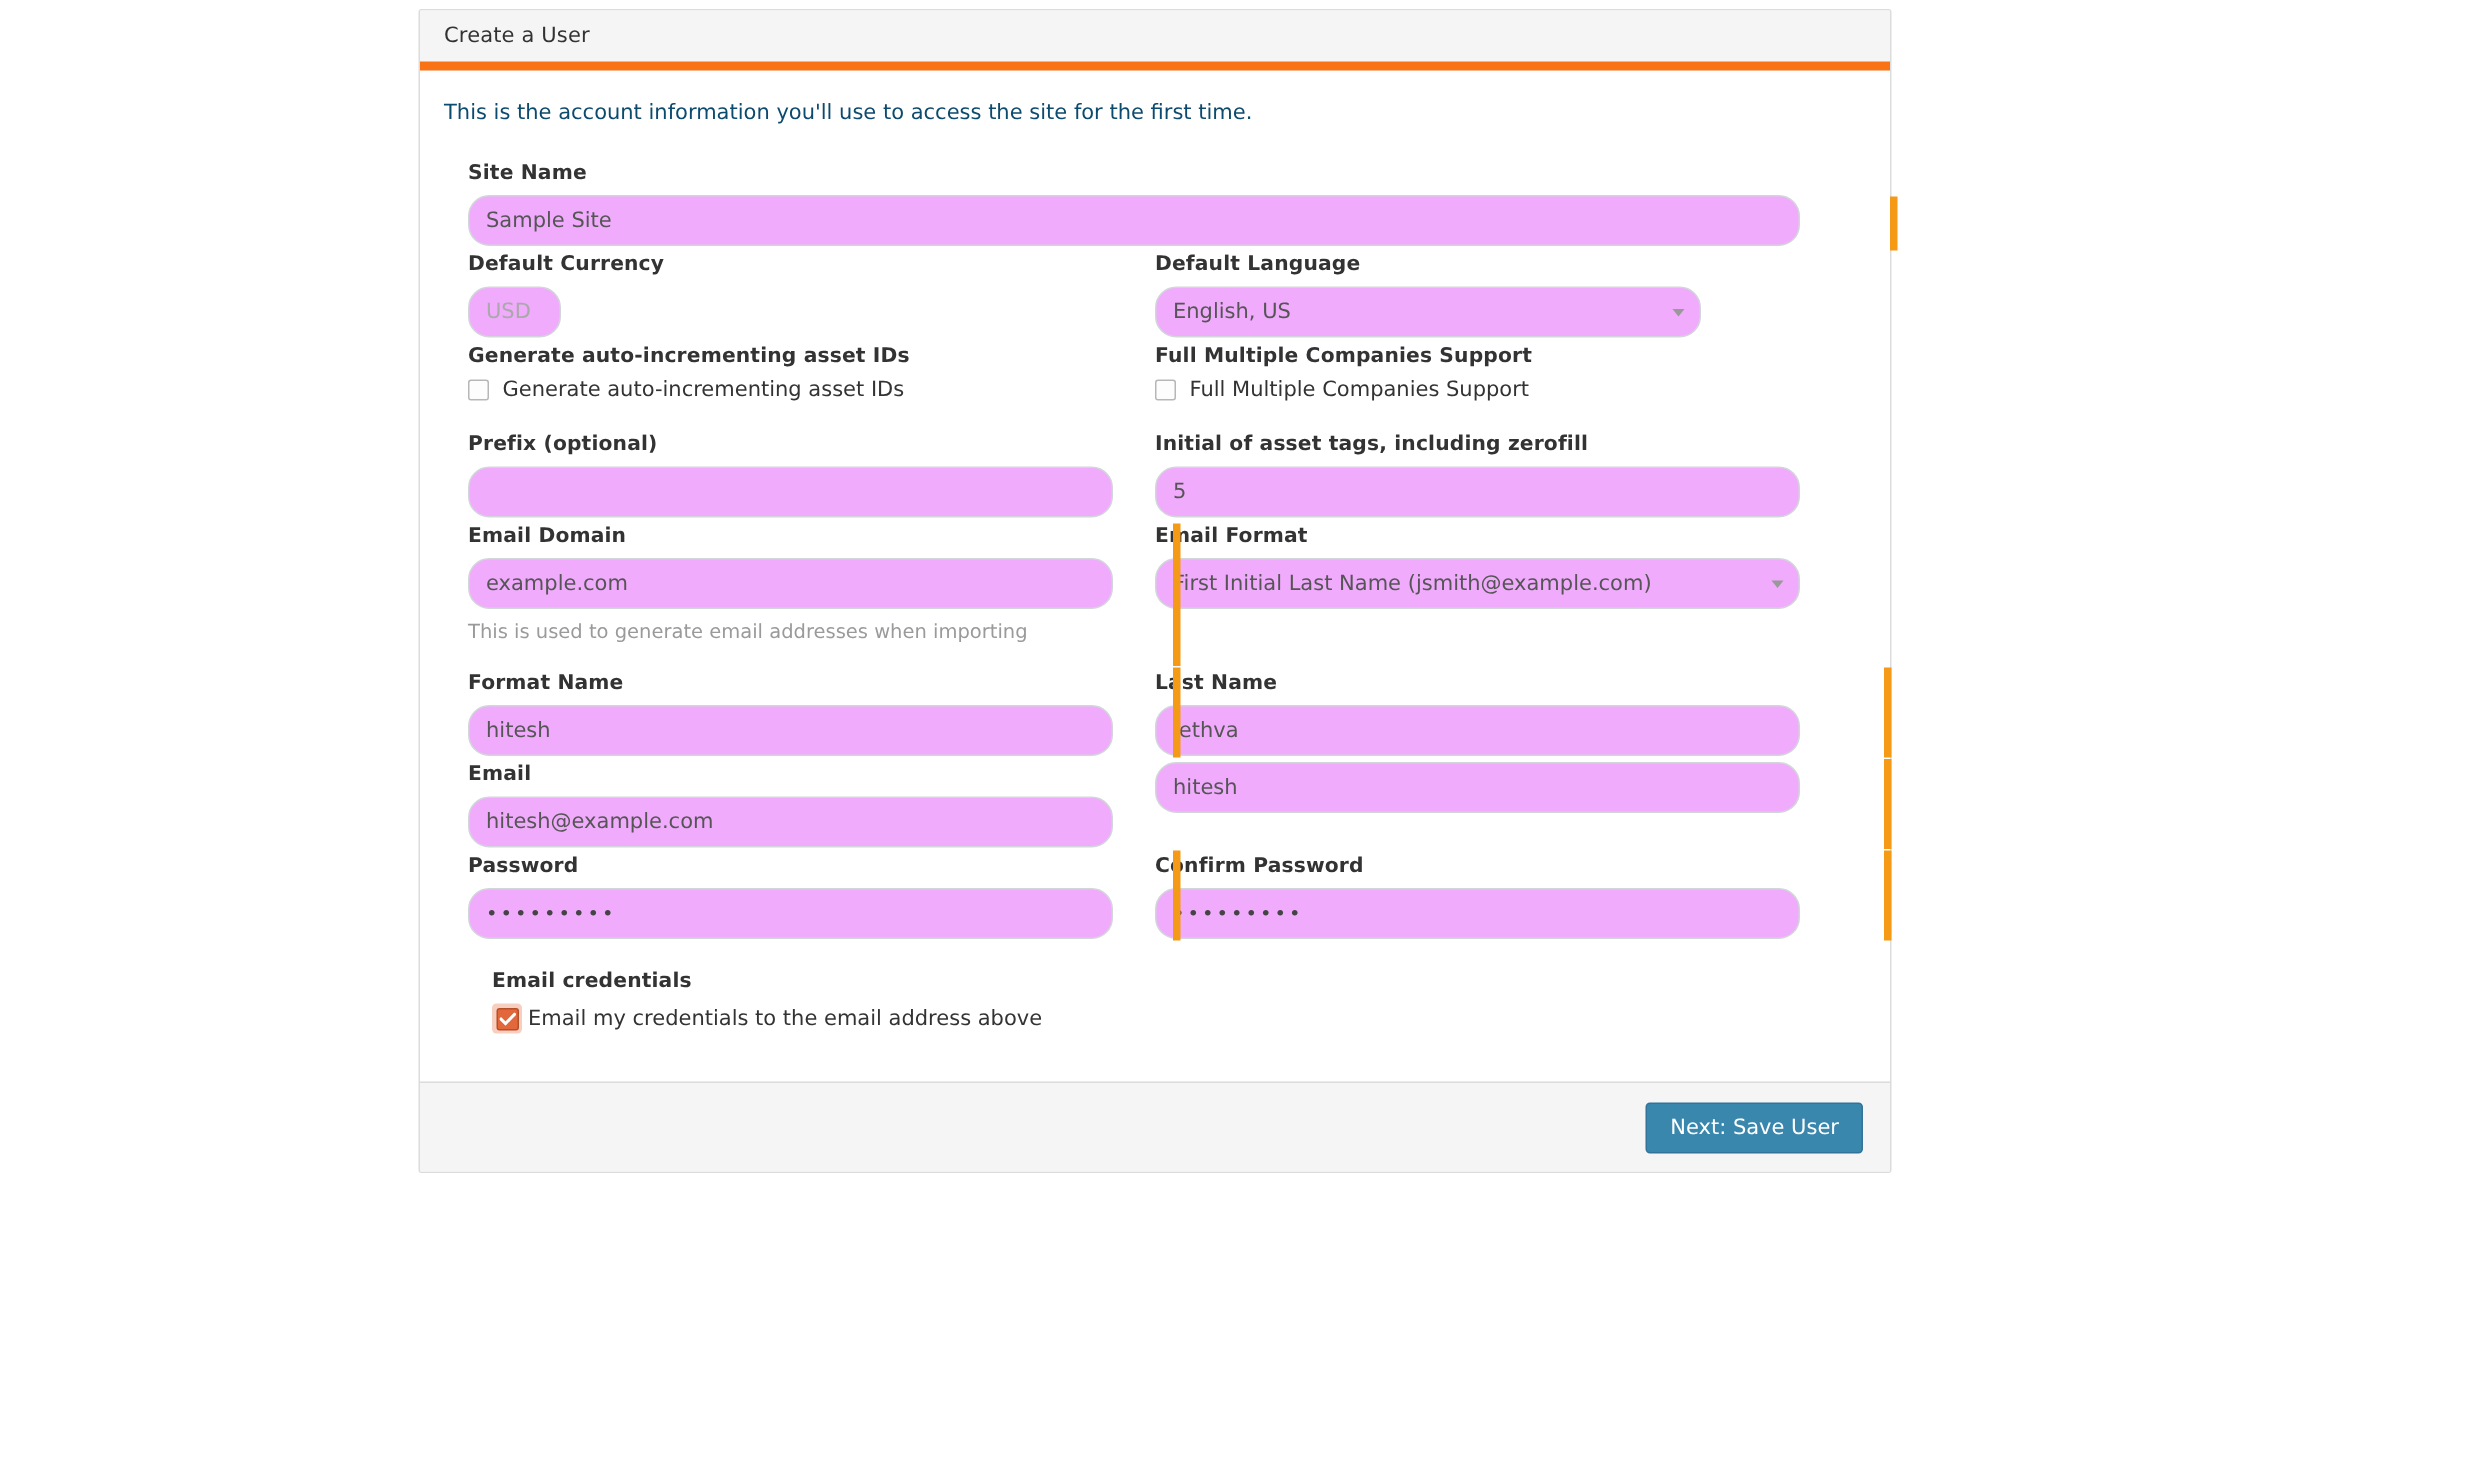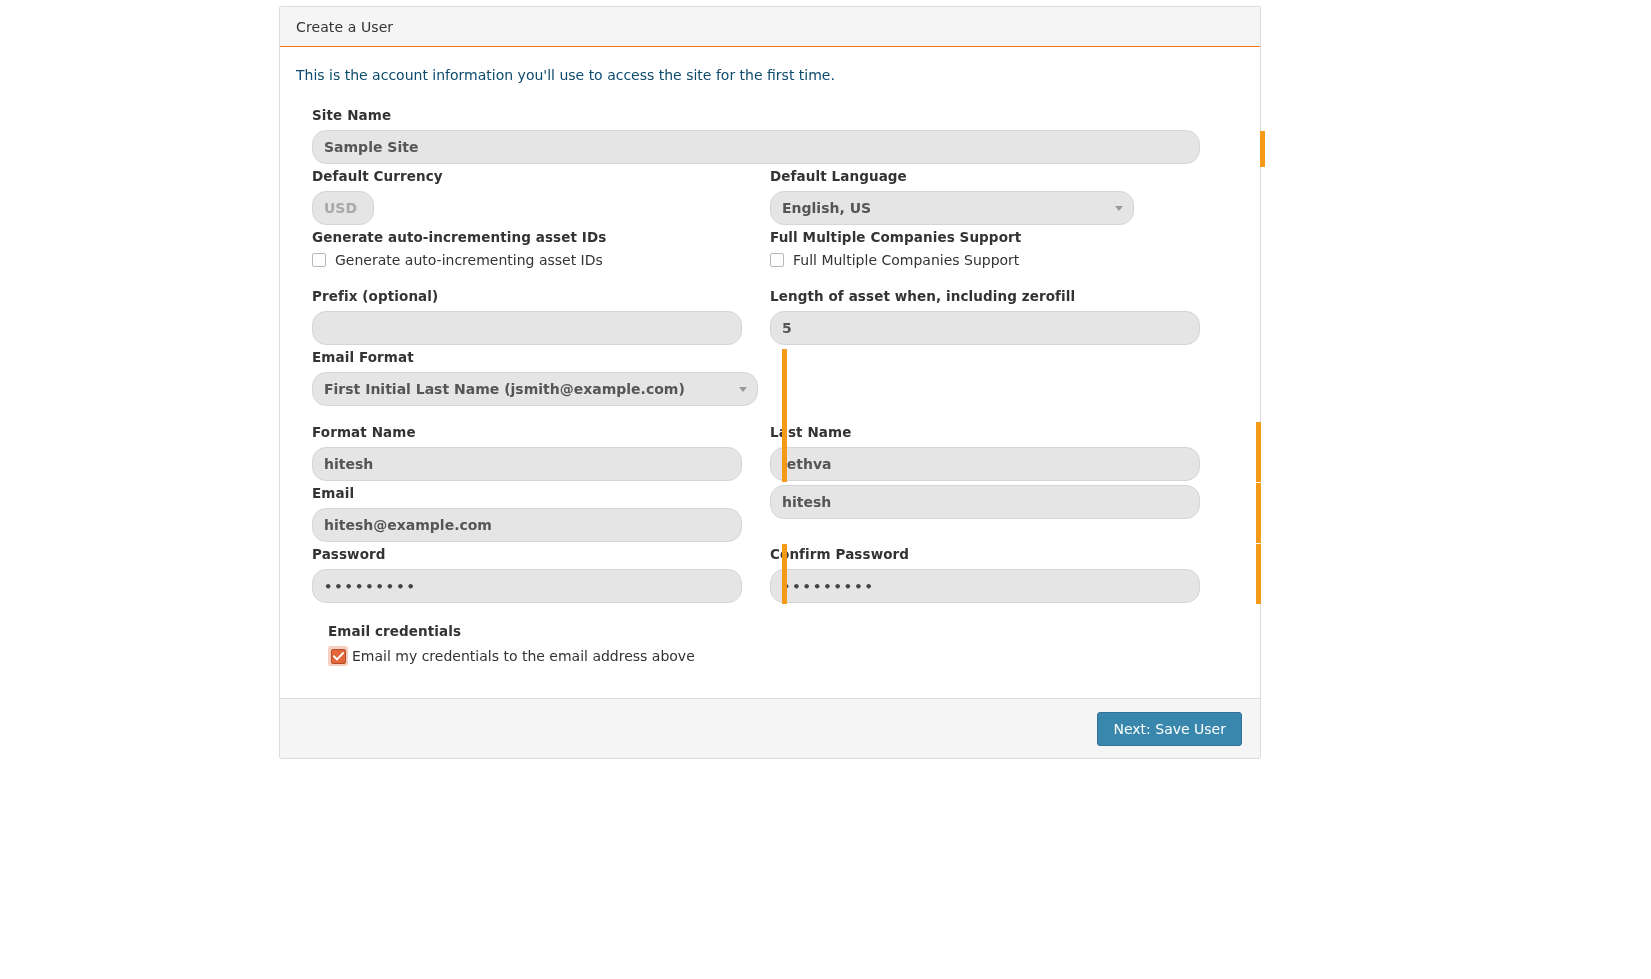--- a/index.html
+++ b/index.html
@@ -22,21 +22,21 @@
     position: absolute;
     left: 279px; top: 6px;
     width: 982px;
     border: 1px solid #dcdcdc;
     background: #ffffff;
     border-radius: 2px;
   }
   .panel-heading {
     height: 40px;
     background: #f5f5f5;
-    border-bottom: 1px solid #f97316;
+    border-bottom: 6px solid #f97316;
     display: flex;
     align-items: center;
     padding: 0 16px;
   }
   .panel-title {
     font-size: 14px;
     color: #333333;
     font-weight: 400;
     letter-spacing: .1px;
   }
@@ -74,28 +74,27 @@
     color: #333333;
     margin-bottom: 7px;
     letter-spacing: .1px;
   }
 
   .ctrl {
     width: 100%;
     height: 34px;
     border: 1px solid #d2d6da;
     border-radius: 14px;
-    background: #e5e5e5;
+    background: #f0abfc;
     font-family: "DejaVu Sans", "Liberation Sans", sans-serif;
     font-size: 14px;
     color: #555555;
     padding: 0 11px;
     line-height: 32px;
     outline: none;
-    font-weight: bold;
   }
   .ctrl::placeholder { color: #a9a9a9; }
   .ctrl.small { width: 62px; }
   .ctrl.pw { letter-spacing: 2px; font-size: 13px; color: #444; }
 
   
   .select-wrap { position: relative; }
   .select-wrap.narrow { width: 364px; }
   .select-wrap .ctrl { padding-right: 28px; }
   .caret {
@@ -235,26 +234,31 @@
             </div>
           </div>
         </div>
 
         <div class="row">
           <div class="col col-left">
             <label class="fl">Prefix (optional)</label>
             <input class="ctrl" type="text" value="" style="">
           </div>
           <div class="col col-right">
-            <label class="fl">Length of asset when, including zerofill</label>
+            <label class="fl">Initial of asset tags, including zerofill</label>
             <input class="ctrl" type="text" value="5" style="">
           </div>
         </div>
 
         <div class="row" style="margin-bottom:18px;">
+          <div class="col col-left">
+            <label class="fl">Email Domain</label>
+            <input class="ctrl" type="text" value="example.com" style="">
+            <div class="helptext">This is used to generate email addresses when importing</div>
+          </div>
           <div class="col col-right">
             <label class="fl">Email Format</label>
             <div class="select-wrap">
               <input class="ctrl" type="text" readonly="" value="First Initial Last Name (jsmith@example.com)" style="">
               <span class="caret"></span>
             </div>
           </div>
           <div class="vbar" style="left: 470px; top: 0px; height: 95px;"></div>
         </div>
 

